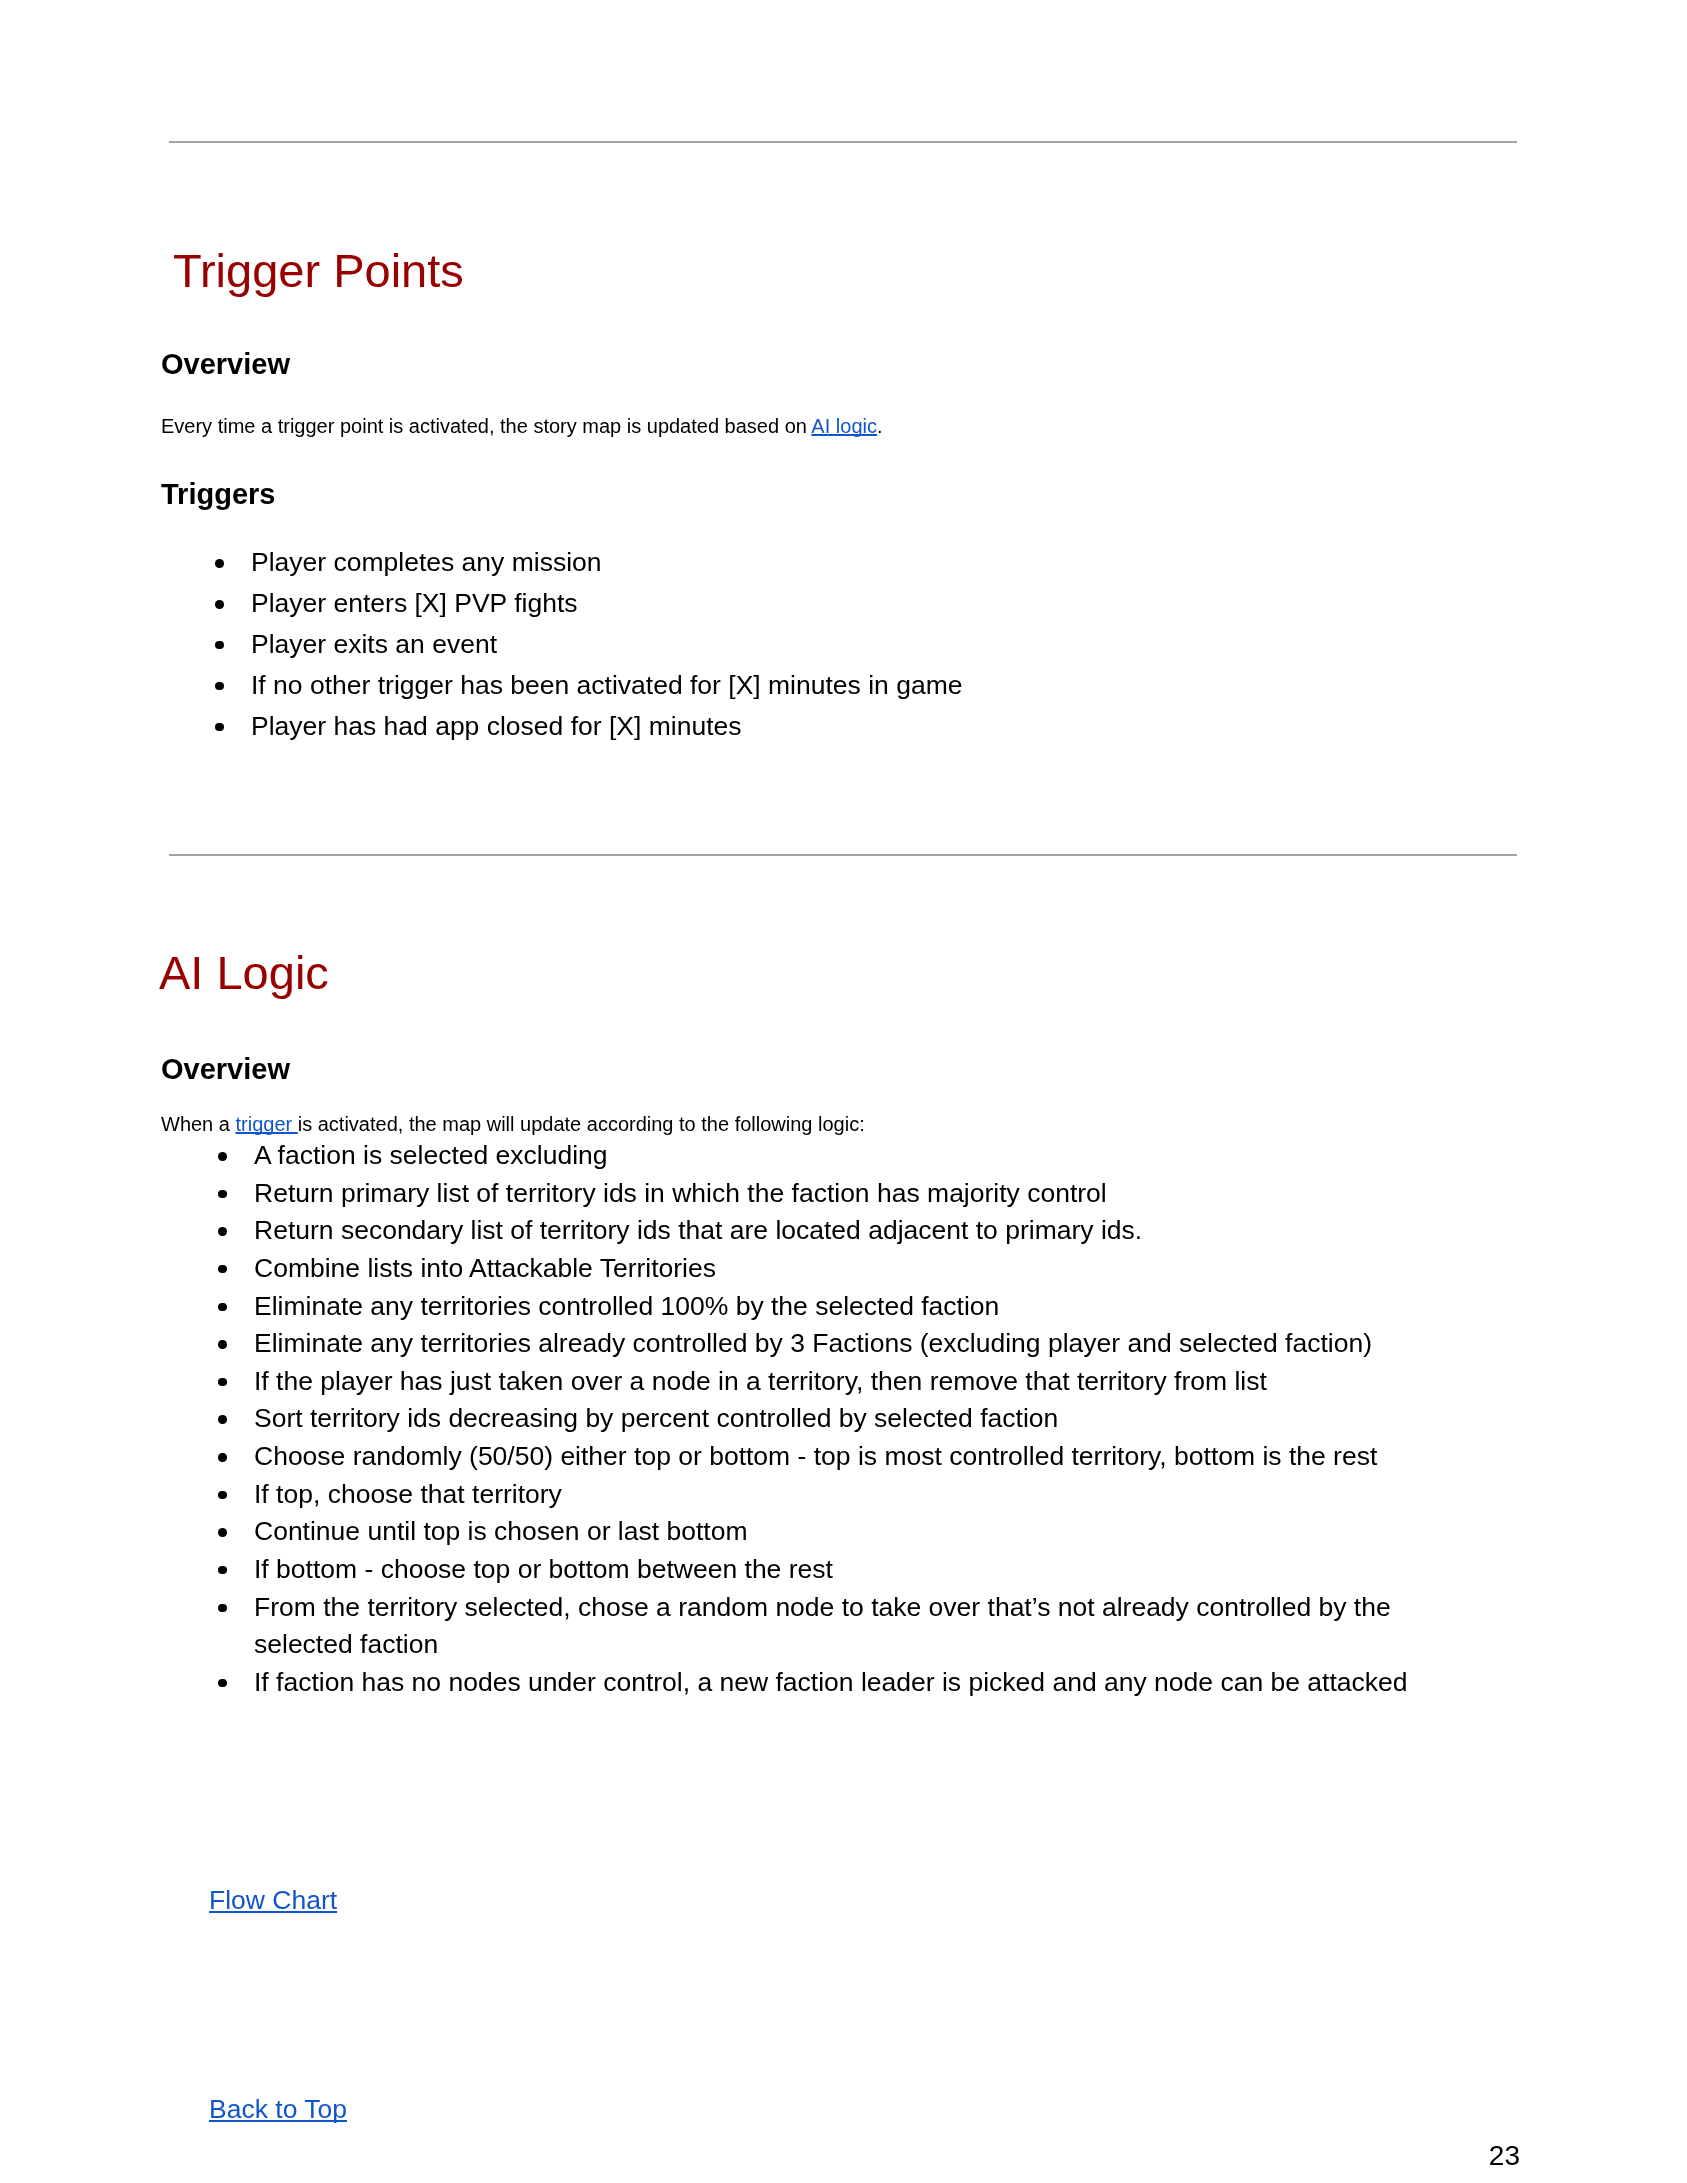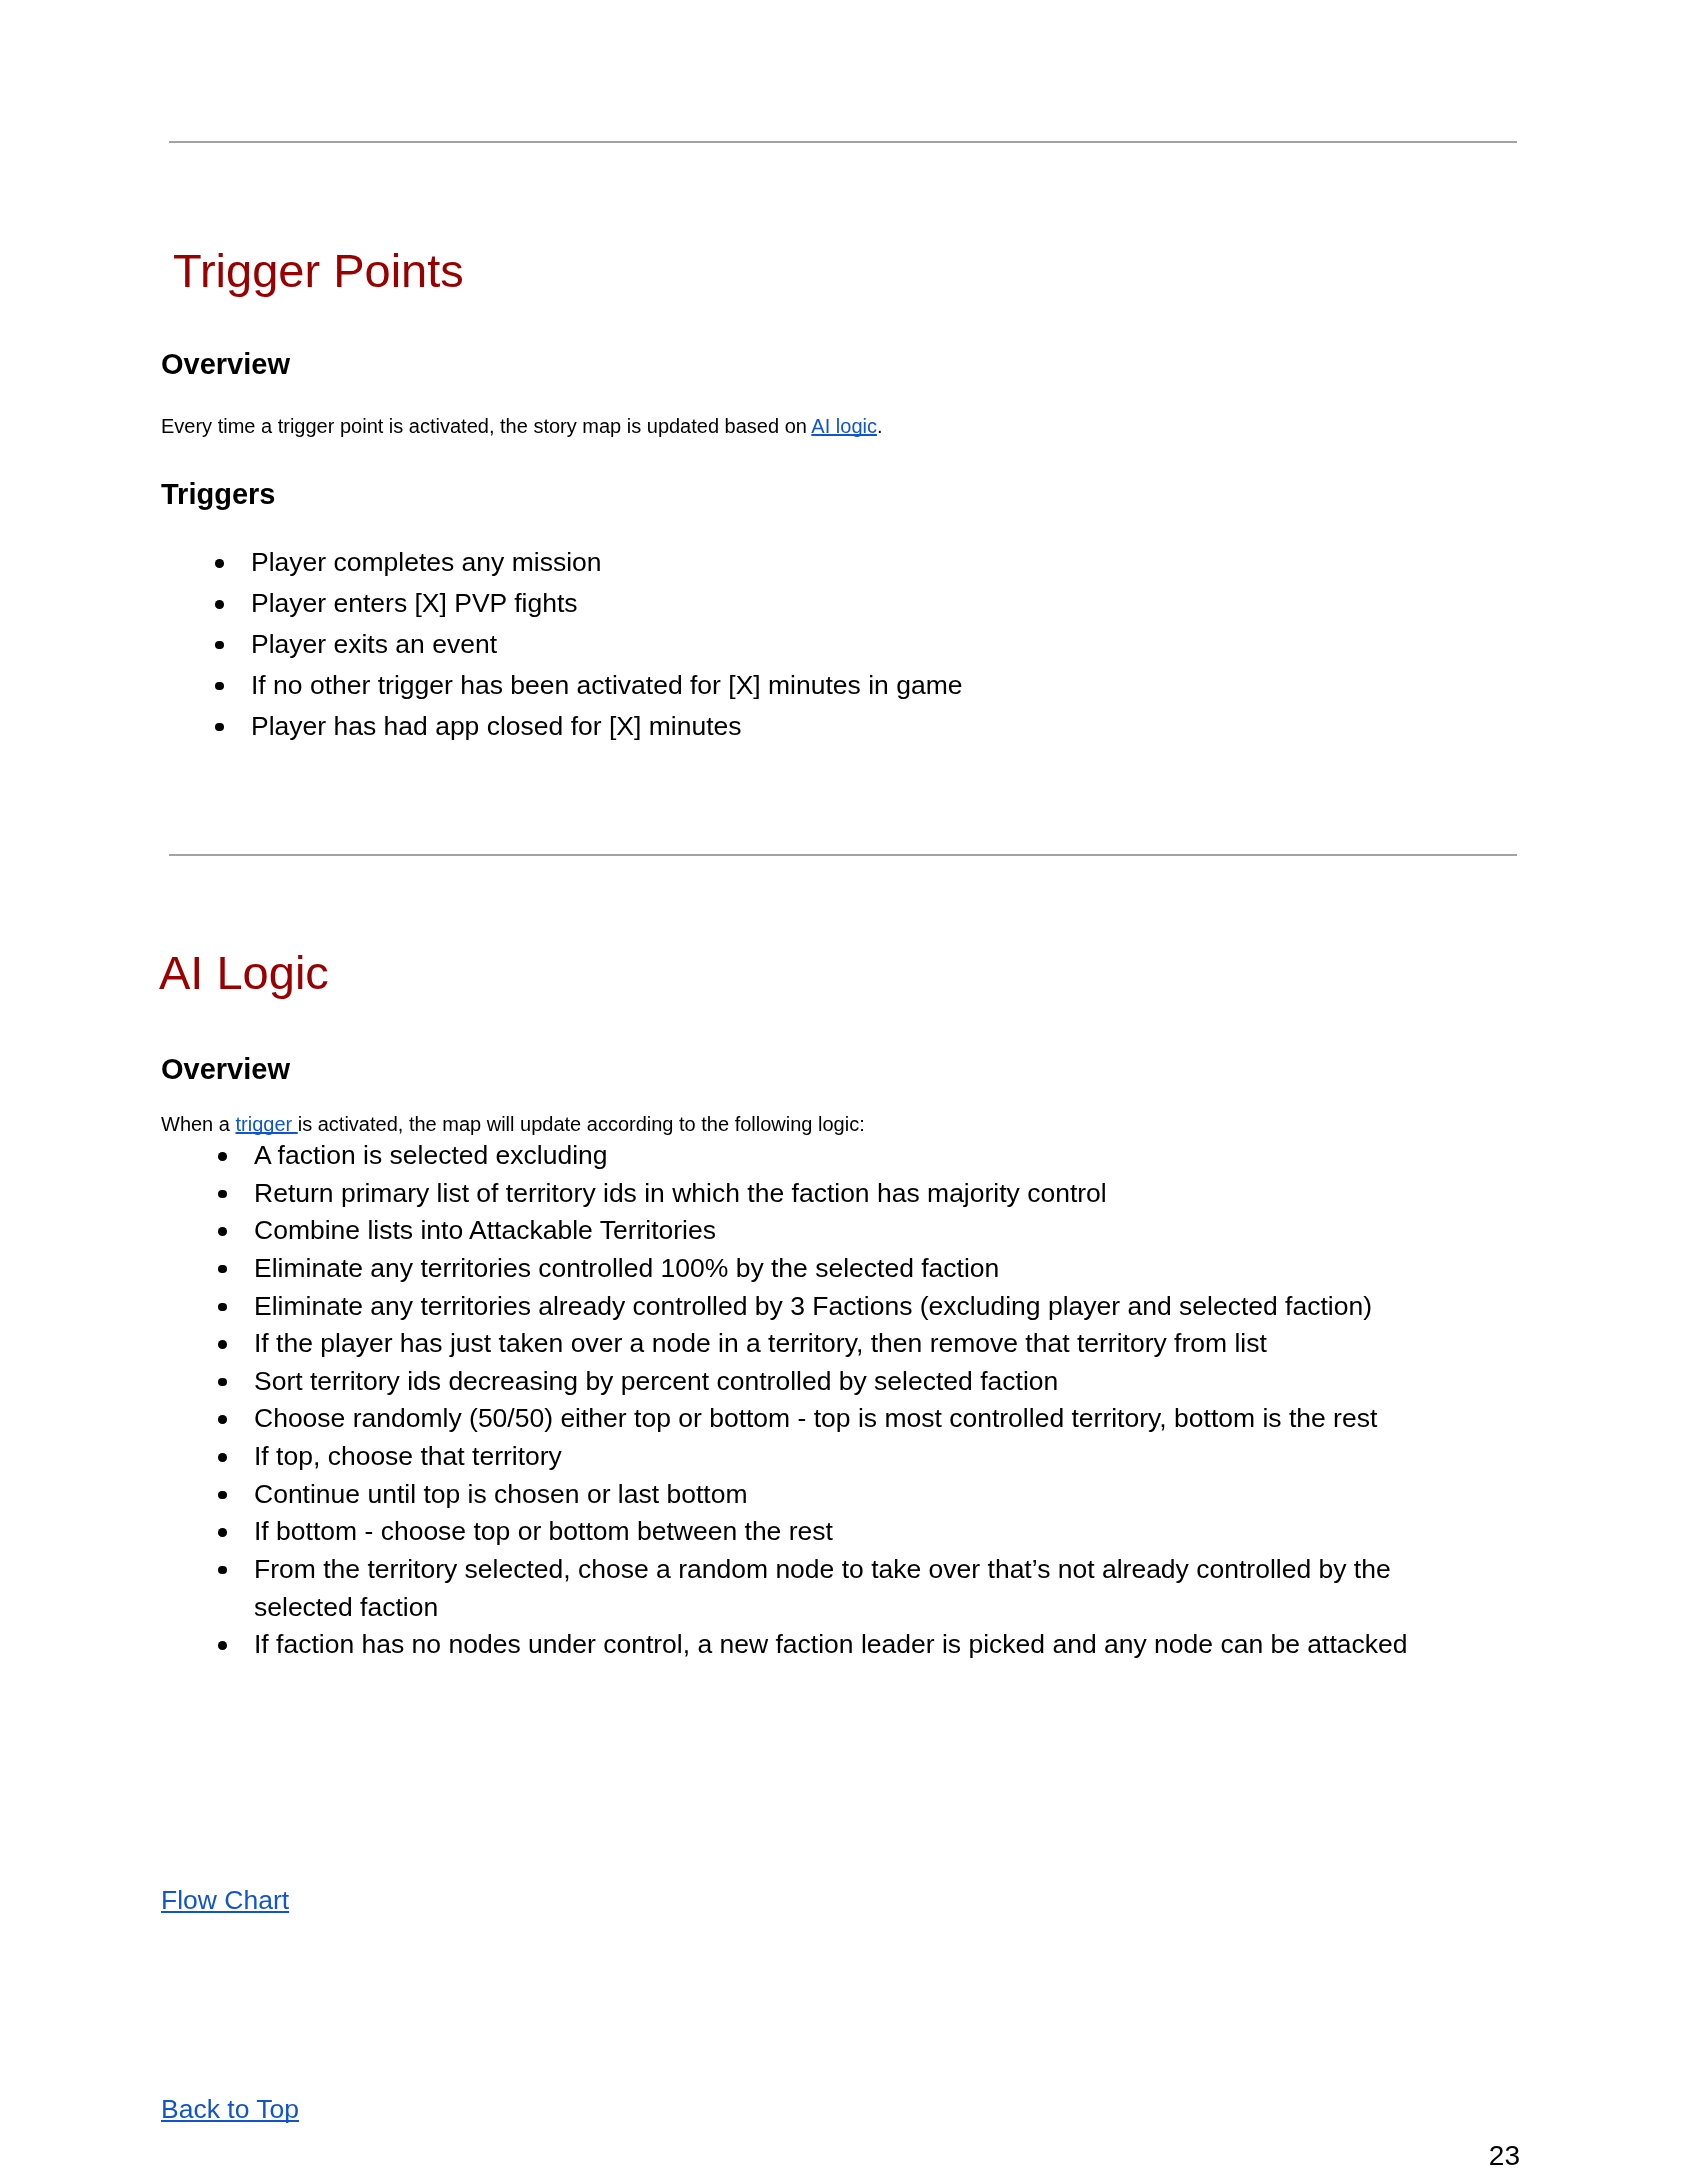--- a/index.html
+++ b/index.html
@@ -112,20 +112,21 @@
     left: 209px;
     top: 1137px;
     width: 1247px;
   }
 
   
   .standalone-link {
     position: absolute;
     font-size: 26.5px;
     line-height: 1.42;
+    margin-left: 48px;
   }
   .standalone-link.flow-chart { left: 161px; top: 1882px; }
   .standalone-link.back-to-top { left: 161px; top: 2091px; }
 
   
   .page-number {
     position: absolute;
     right: 167px;
     top: 2132px;
     font-size: 28px;
@@ -164,20 +165,21 @@
 
   <h2 class="h2 overview-2">Overview</h2>
 
   <p class="para intro-2">
     <span>When a </span><span class="link">trigger </span><span>is activated, the map will update according to the following logic:</span>
   </p>
 
   <ul class="blist ailogic-list">
     <li><span>A faction is selected excluding</span></li>
     <li><span>Return primary list of territory ids in which the faction has majority control</span></li>
+    <li><span>Return secondary list of territory ids that are located adjacent to primary ids.</span></li>
     <li><span>Combine lists into Attackable Territories</span></li>
     <li><span>Eliminate any territories controlled 100% by the selected faction</span></li>
     <li><span>Eliminate any territories already controlled by 3 Factions (excluding player and selected faction)</span></li>
     <li><span>If the player has just taken over a node in a territory, then remove that territory from list</span></li>
     <li><span>Sort territory ids decreasing by percent controlled by selected faction</span></li>
     <li><span>Choose randomly (50/50) either top or bottom - top is most controlled territory, bottom is the rest</span></li>
     <li><span>If top, choose that territory</span></li>
     <li><span>Continue until top is chosen or last bottom</span></li>
     <li><span>If bottom - choose top or bottom between the rest</span></li>
     <li><span>From the territory selected, chose a random node to take over that’s not already controlled by the selected faction</span></li>

